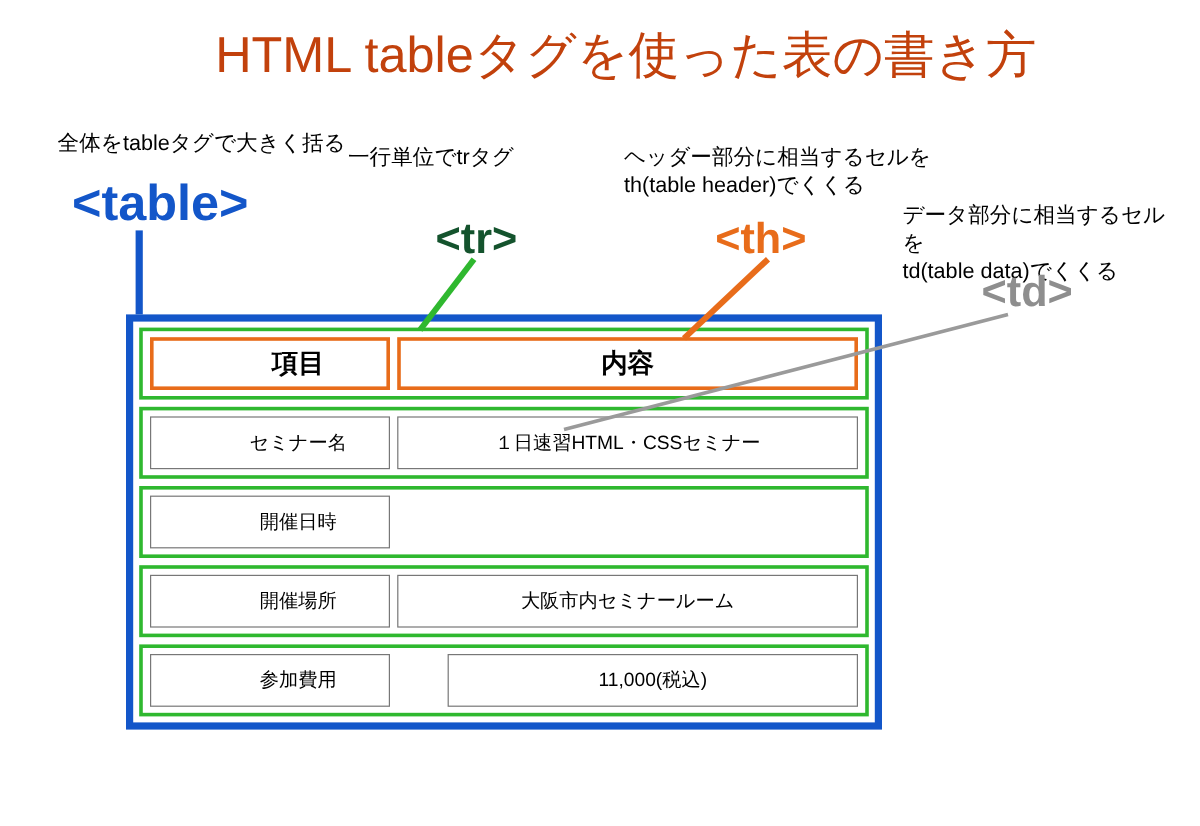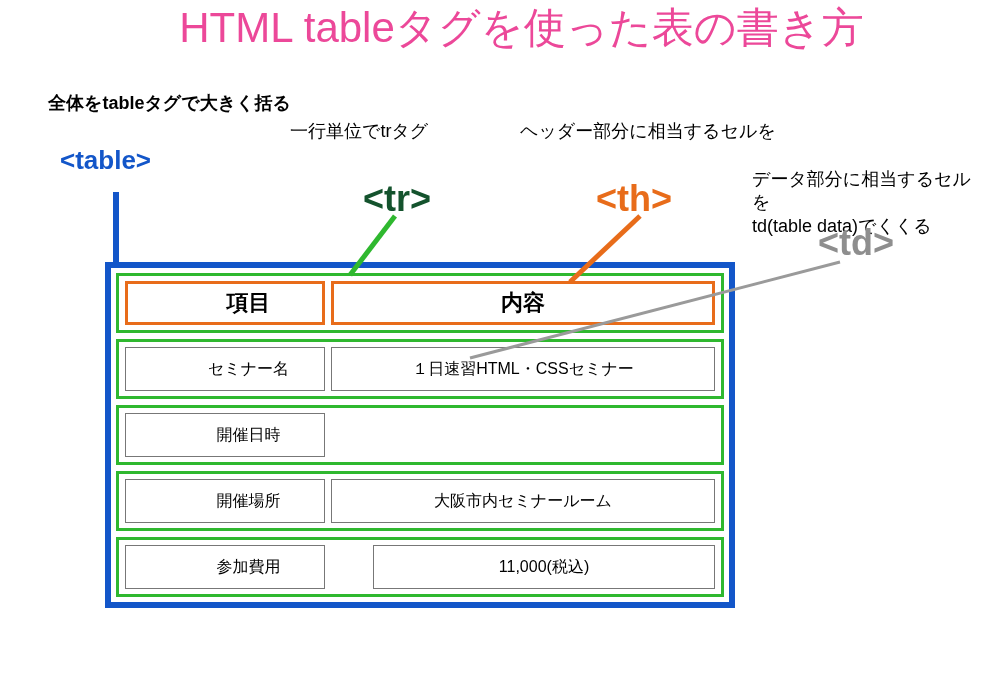--- a/index.html
+++ b/index.html
@@ -8,35 +8,36 @@
     height: 688px;
     background: #fff;
     font-family: "Hiragino Kaku Gothic ProN", "Meiryo", "Yu Gothic", sans-serif;
     position: relative;
     overflow: hidden;
   }
   .title {
     text-align: center;
     font-size: 42px;
     font-weight: 400;
-    color: #ec4899;
+    padding-top: 18px;
+    color: #c2410c;
     margin-left: 43px;
   }
   .ann {
     position: absolute;
     font-size: 18px;
     color: #000;
     text-align: left;
     line-height: 1.3;
   }
   .tag {
     font-weight: 900;
     font-family: Arial, sans-serif;
   }
-  .tag-table { position:absolute; left:60px; top:145px; font-size:26px; color:#1356c9; }
+  .tag-table { position:absolute; left:60px; top:145px; font-size:42px; color:#1356c9; }
   .tag-tr    { position:absolute; left:363px; top:178px; font-size:36px; color:#14532d; }
   .tag-th    { position:absolute; left:596px; top:178px; font-size:36px; color:#e86c1a; }
   .tag-td    { position:absolute; left:818px; top:222px; font-size:36px; color:#8e8e8e; }
   
   .table-outer {
     position: absolute;
     left: 105px;
     top: 262px;
     width: 630px;
     border: 6px solid #1356c9;
@@ -71,28 +72,29 @@
     left:0; top:0;
     width:1000px; height:688px;
     pointer-events:none;
   }
 </style>
 </head>
 <body>
 
 <div class="title">HTML tableタグを使った表の書き方</div>
 
-<div class="ann" style="left:48px; top:92px; text-align:left;font-weight:bold;">全体をtableタグで大きく括る</div>
+<div class="ann" style="left:48px; top:108px; text-align:left;">全体をtableタグで大きく括る</div>
 
 <div class="ann" style="left:290px; top:120px; width:210px;">
   <span>一行単位でtrタグ</span><br>
 </div>
 
 <div class="ann" style="left:520px; top:120px; width:280px;">
   <span>ヘッダー部分に相当するセルを</span><br>
+  <span>th(table header)でくくる</span>
 </div>
 
 <div class="ann" style="left:752px; top:168px; width:230px;">
   <span>データ部分に相当するセルを</span><br>
   <span>td(table data)でくくる</span>
 </div>
 
 <div class="tag tag-table">&lt;table&gt;</div>
 <div class="tag tag-tr">&lt;tr&gt;</div>
 <div class="tag tag-th">&lt;th&gt;</div>

